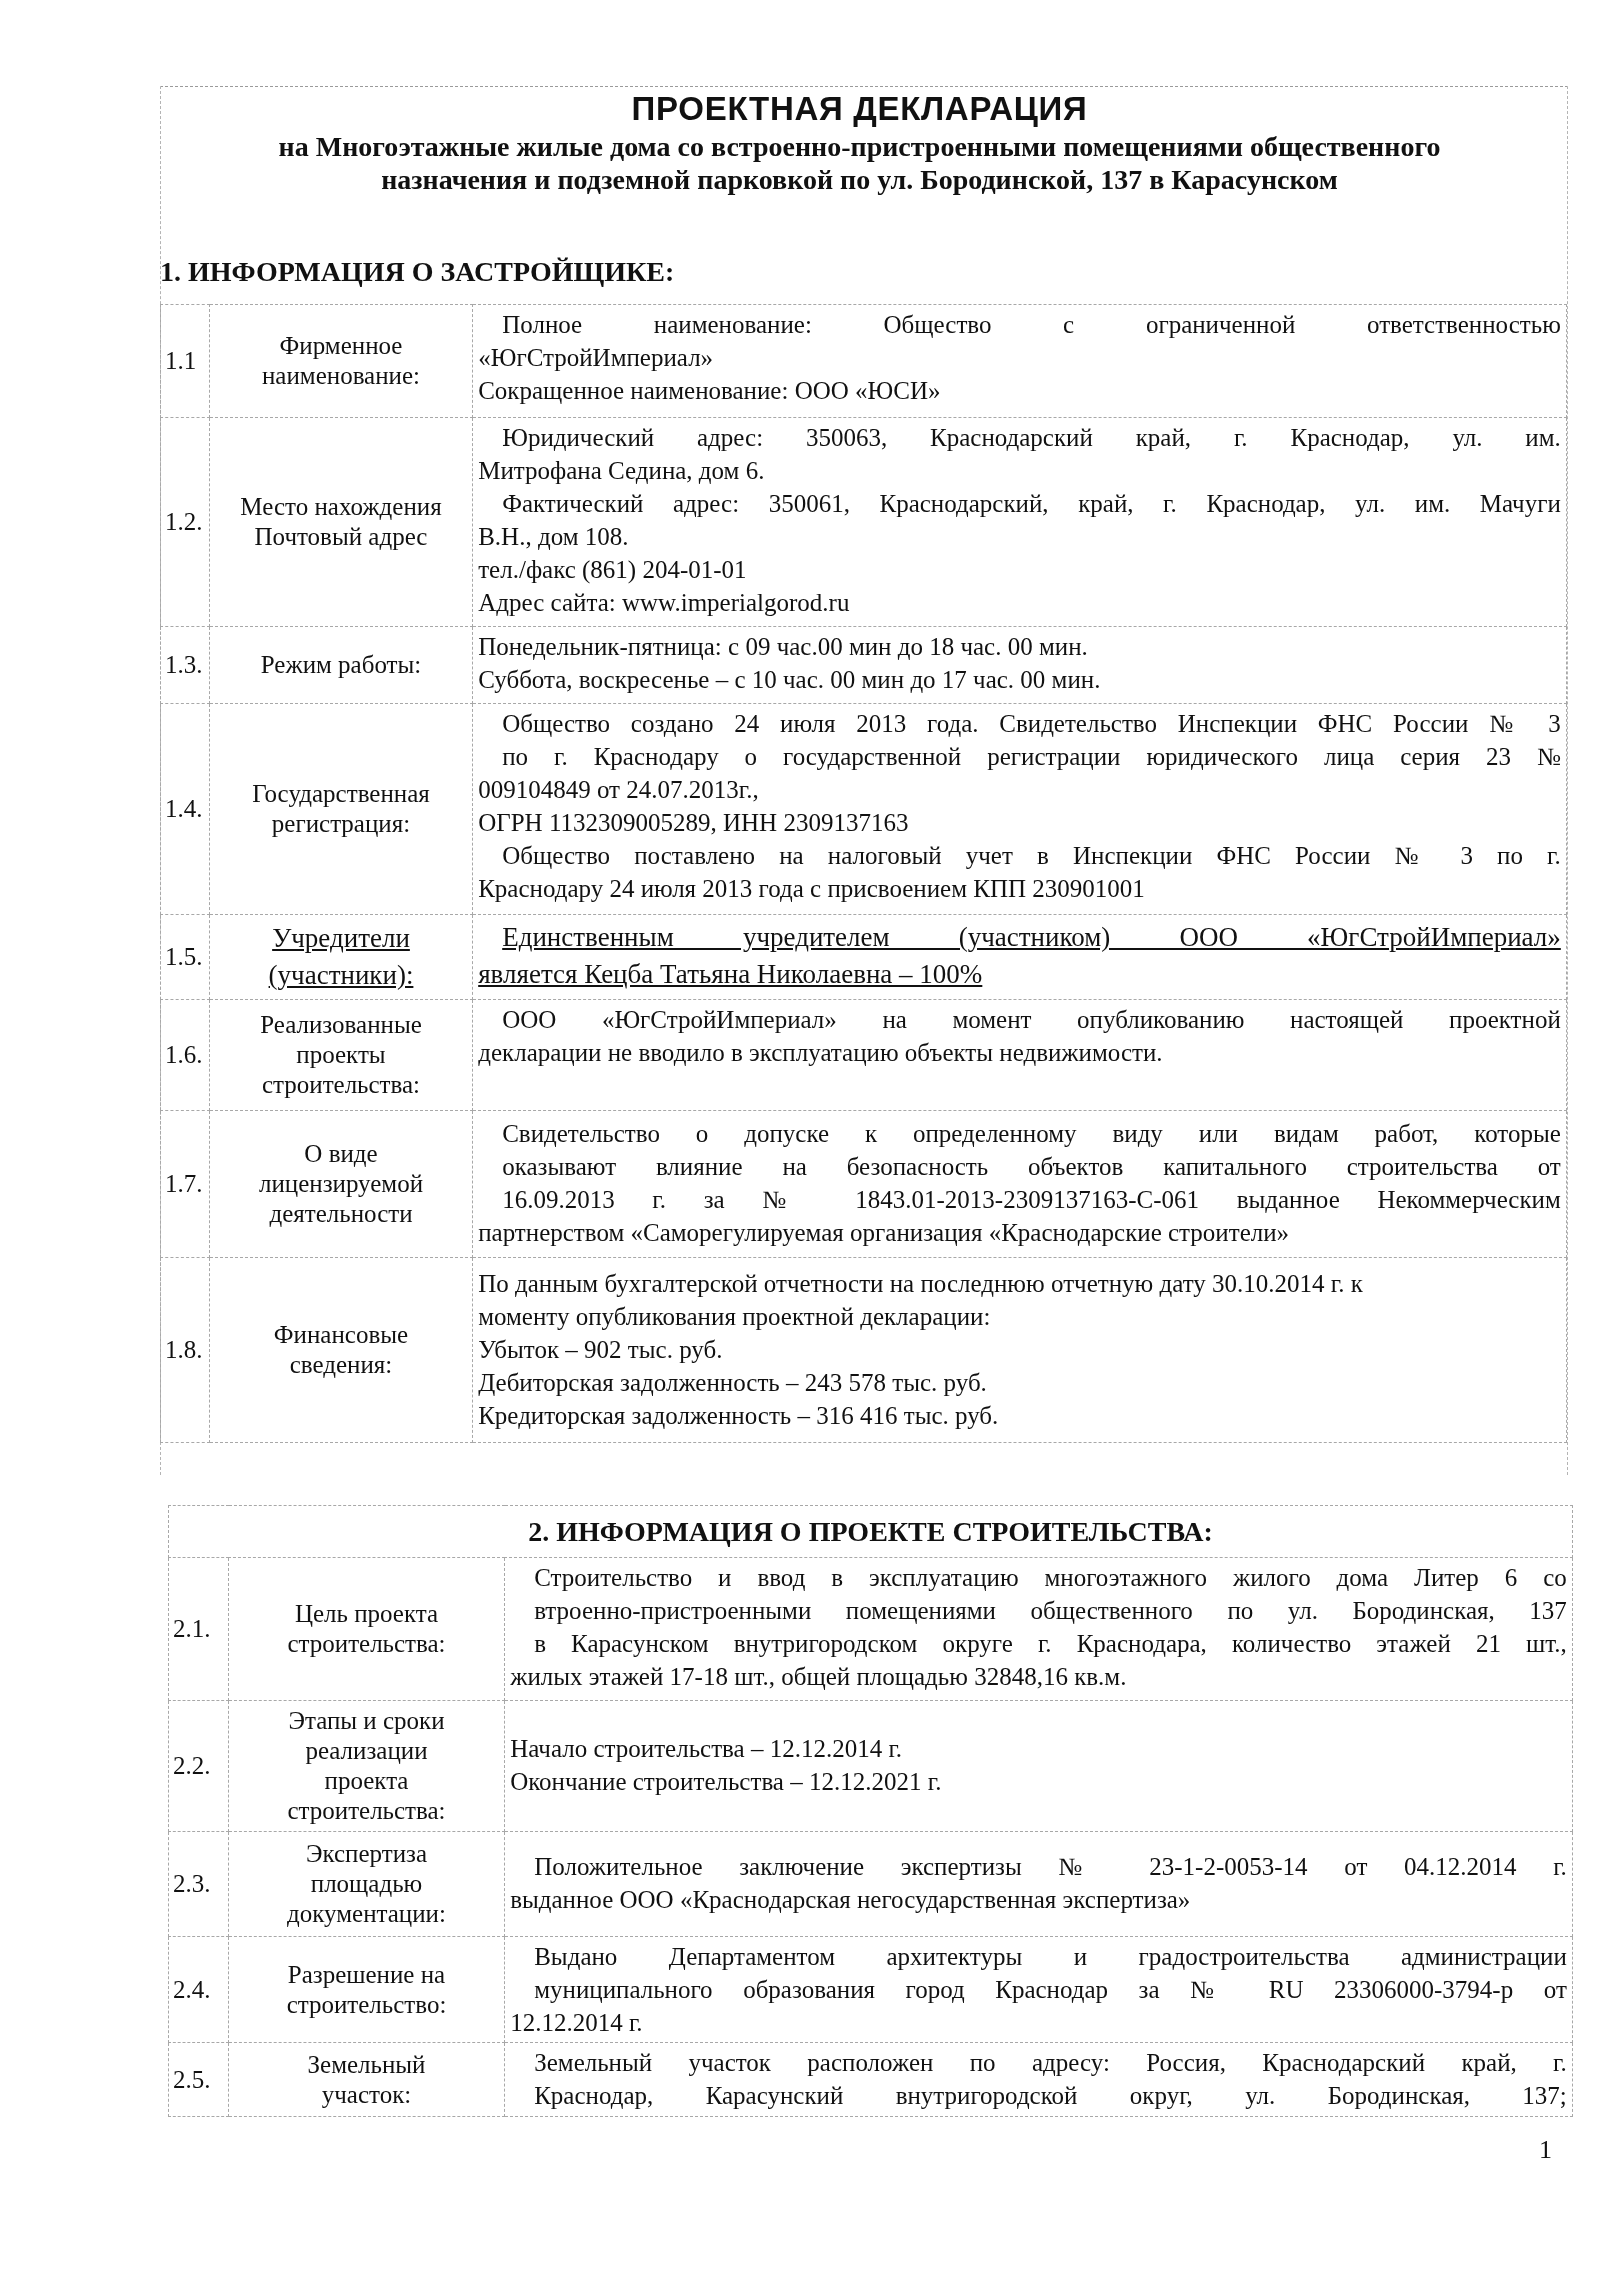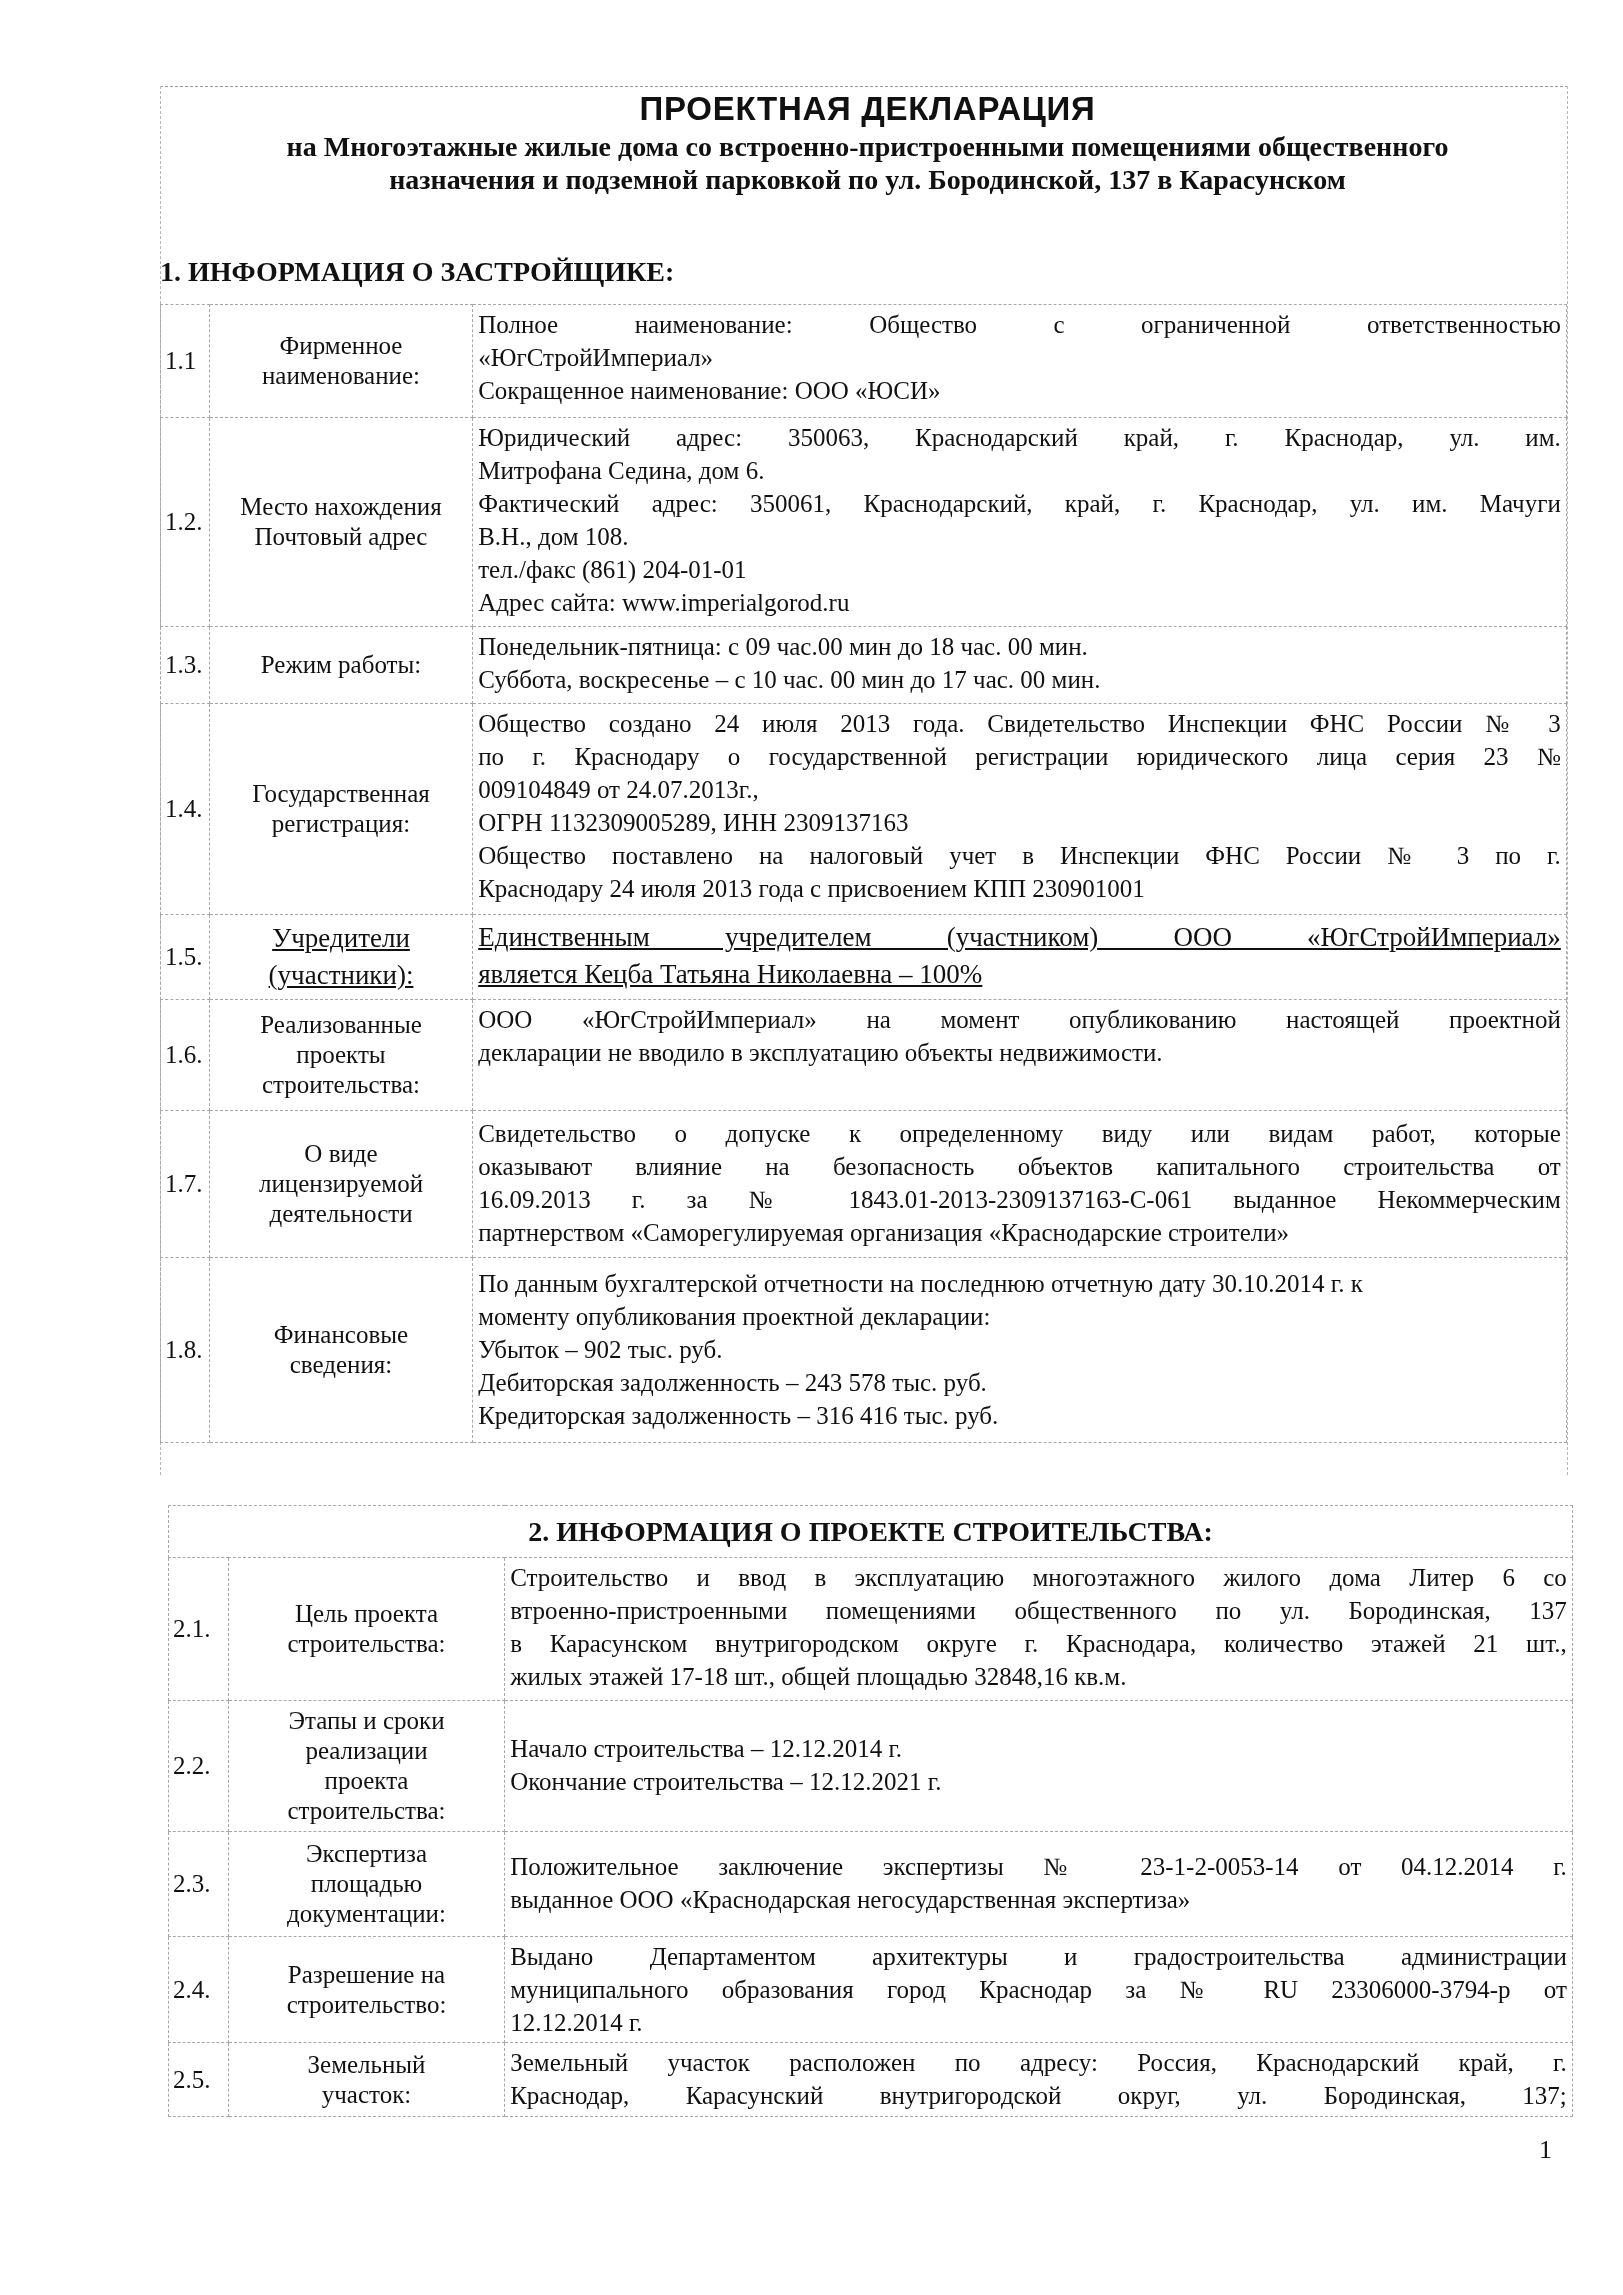--- a/index.html
+++ b/index.html
@@ -4,37 +4,37 @@
 <style>
   html, body { margin: 0; padding: 0; background: #ffffff; }
   body {
     width: 1623px; height: 2295px; position: relative; overflow: hidden;
     font-family: "Liberation Serif", "DejaVu Serif", serif; color: #111111;
   }
   .frame {
     position: absolute; left: 160px; top: 86px; width: 1406px; height: 1388px;
     border-left: 1.3px dashed #b4b4b4; border-right: 1.3px dashed #b4b4b4; border-top: 1.3px dashed #9a9a9a;
   }
-  .title-block { position: absolute; left: 164px; top: 85px; width: 1407px; text-align: center; }
+  .title-block { position: absolute; left: 156px; top: 85px; width: 1407px; text-align: center; }
   .doc-title {
     font-family: "Liberation Sans", "DejaVu Sans", sans-serif; font-weight: bold;
     font-size: 33px; letter-spacing: 0.7px; margin-top: 2.6px; line-height: 42px;
   }
   .doc-subtitle { font-weight: bold; font-size: 28px; line-height: 33px; padding: 0 6.5px; }
   .section-title { font-weight: bold; font-size: 28px; line-height: 33px; }
   .s1-title { position: absolute; left: 160px; top: 255px; width: 1407px; text-align: left; }
 
   table.grid { position: absolute; border-collapse: collapse; table-layout: fixed; }
   table.grid td { border: 1.3px dashed #a8a8a8; vertical-align: middle; padding: 0; }
   .num { font-size: 25px; text-align: left; padding-left: 3.9px !important; }
   .label { font-size: 25px; text-align: center; line-height: 30px; }
   .content { font-size: 25px; line-height: 33px; text-align: justify; padding: 2.6px 5.2px 3.9px 5.2px !important; vertical-align: top !important; }
   .content.mid { vertical-align: middle !important; }
   .content .line { display: block; }
-  .content .justify-last { text-align-last: justify; }
+  .content .justify-last { text-align-last: justify; margin-left: 24px; }
   .big { font-size: 27px; line-height: 37px; text-decoration: underline; }
 
   #table1 { left: 160px; top: 304px; width: 1407px; }
   #table2 { left: 168px; top: 1505px; width: 1405px; }
   .sec2-head { text-align: center; height: 51px; }
 
   .page-number { position: absolute; left: 1539px; top: 2135px; font-size: 26px; }
 </style>
 </head>
 <body>

